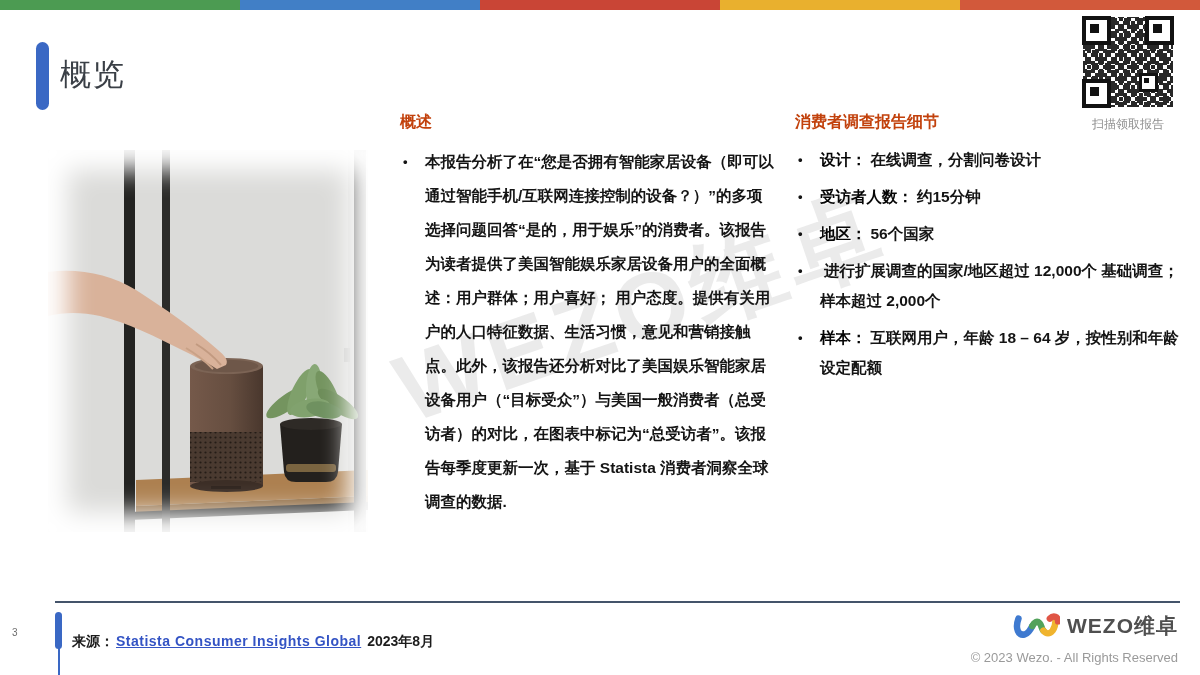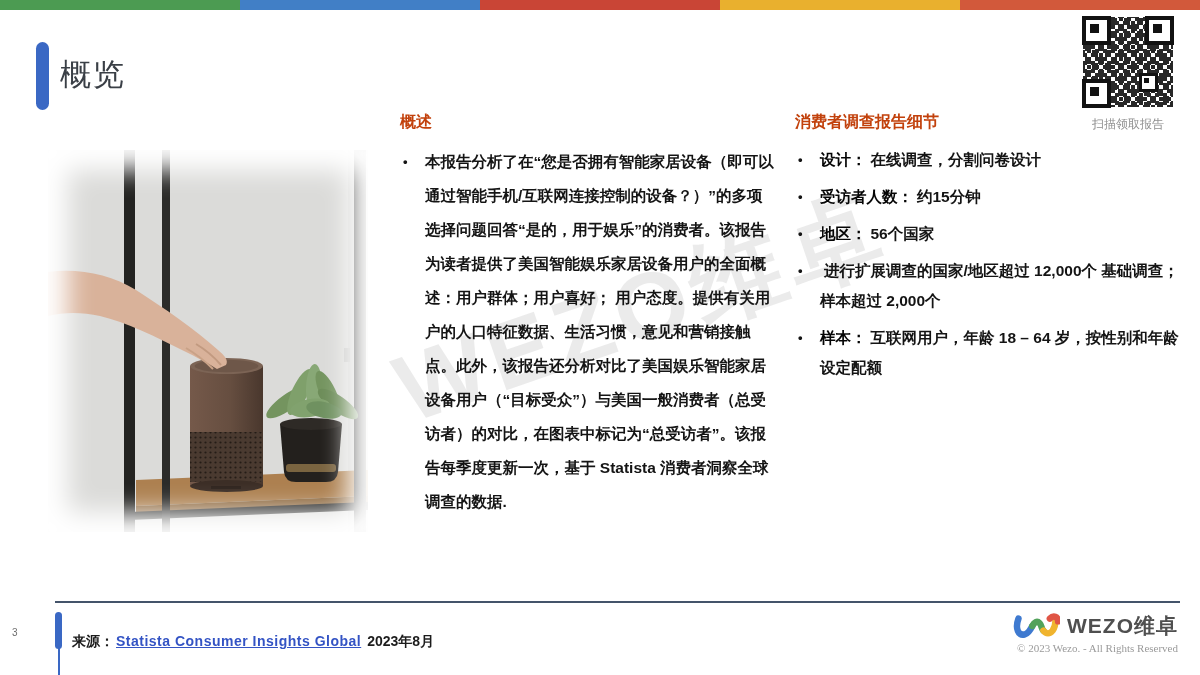--- a/index.html
+++ b/index.html
@@ -56,21 +56,21 @@
   
   .footer-line{position:absolute;left:55px;top:601px;width:1125px;height:2px;background:#44546a;}
   .src-bar{position:absolute;left:55px;top:612px;width:7px;height:37px;border-radius:4px;}
   .src-tail{position:absolute;left:58px;top:647px;width:2px;height:28px;}
   .source{position:absolute;left:72px;top:619px;font-size:14px;color:#1c1c1c;font-weight:600;margin-top:14px;}
   .source a{color:#3353c4;font-weight:700;text-decoration:underline;letter-spacing:.5px;margin:0 6px 0 2px;}
   .page-number{position:absolute;left:12px;top:627px;font-size:10px;color:#6d6d6d;}
   .brand{position:absolute;right:22px;top:610px;display:flex;flex-direction:column;align-items:flex-end;}
   .brand-row{display:flex;align-items:center;gap:7px;}
   .brand-name{font-size:21px;font-weight:800;color:#4f4f4f;letter-spacing:1px;}
-  .copyright{margin-top:0;font-size:11px;color:#9a9a9a;font-family:Liberation Serif, serif;}
+  .copyright{margin-top:8px;font-size:13px;color:#9a9a9a;}
 </style>
 </head>
 <body>
 
 <div class="slide">
 
   <div class="stripe">
     <span style="background: rgb(76, 155, 82);"></span>
     <span style="background: rgb(65, 127, 198);"></span>
     <span style="background: rgb(201, 69, 54);"></span>

